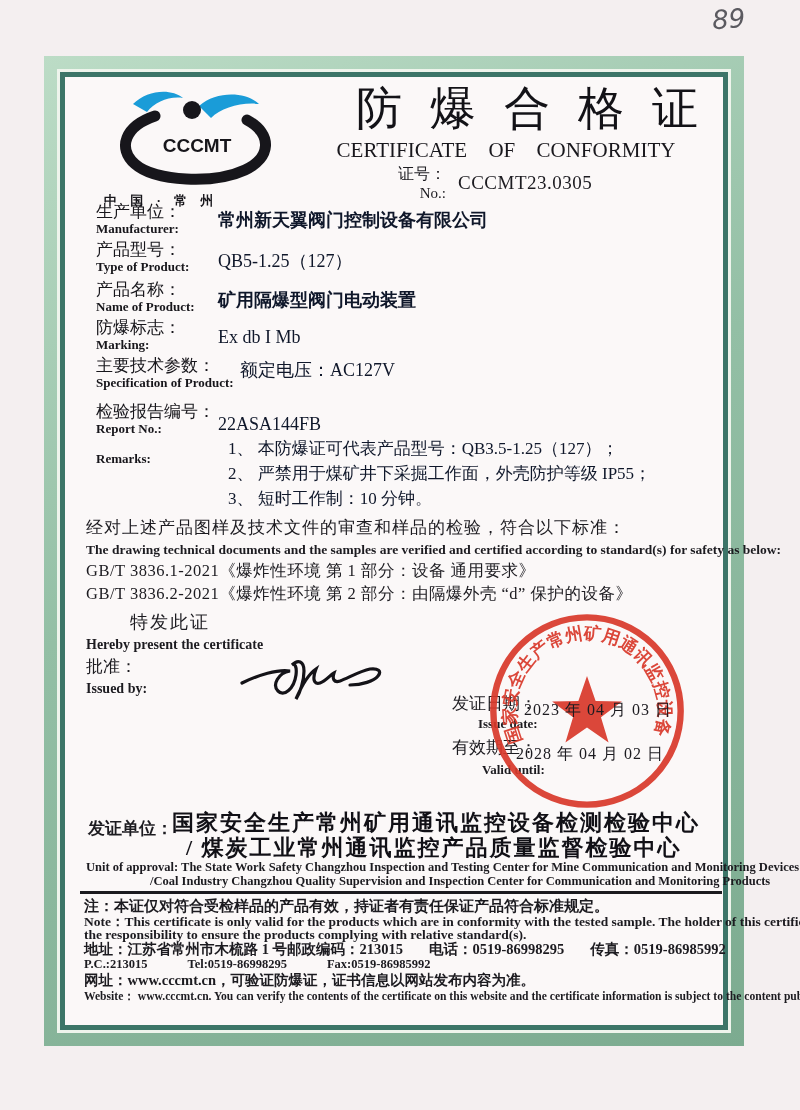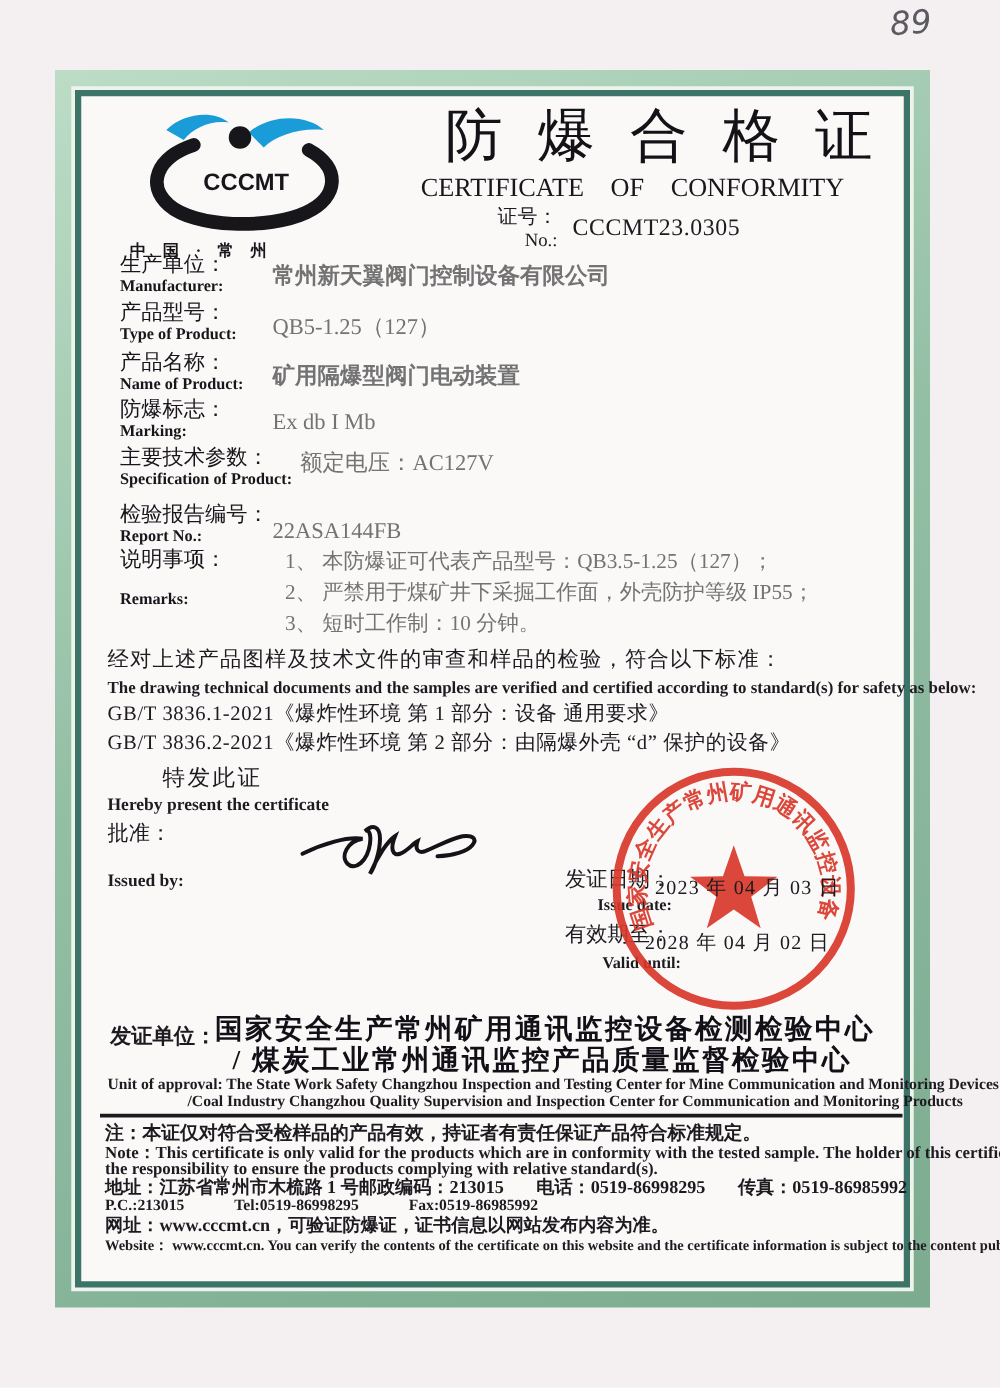--- a/index.html
+++ b/index.html
@@ -41,32 +41,32 @@
   .certno-labels{left:388px;top:164px;text-align:right;width:58px;line-height:1.25;}
   .certno-zh{font-size:16px;}
   .certno-en{font-size:15px;}
   .certno-value{left:458px;top:172px;font-size:19px;letter-spacing:.5px;}
   
   .logo{left:95px;top:82px;}
   .logo-loc{left:104px;top:192px;font-size:13px;font-weight:bold;letter-spacing:5px;color:#17161b;}
   
   .lbl-zh{font-size:17px;color:#17161b;}
   .lbl-en{font-size:13px;font-weight:bold;color:#17161b;}
-  .val{font-size:18px;color:#737373;}
+  .val{font-size:18px;color:#0f172a;}
   .val-b{font-weight:bold;}
   .row-lbl{left:96px;width:200px;line-height:1.15;}
   
   .std-intro-zh{left:86px;top:516px;font-size:17px;letter-spacing:1px;}
   .std-intro-en{left:86px;top:542px;font-size:13.5px;font-weight:bold;}
   .std-line{left:86px;font-size:16.5px;letter-spacing:.5px;}
   
   .present-zh{left:94px;top:610px;font-size:18px;letter-spacing:2px;margin-left:36px;}
   .present-en{left:86px;top:637px;font-size:14px;font-weight:bold;}
   .approve-zh{left:86px;top:655px;font-size:17px;}
-  .issued-by{left:86px;top:681px;font-size:14px;font-weight:bold;margin-top:17px;}
+  .issued-by{left:86px;top:681px;font-size:14px;font-weight:bold;}
   .date-lbl-zh{font-size:17px;}
   .date-lbl-en{font-size:13px;font-weight:bold;}
   .date-val{font-size:16px;letter-spacing:1px;z-index:5;}
   
   .stamp{left:486px;top:610px;width:202px;height:202px;opacity:.92;z-index:4;}
   
   .appr-lbl{left:88px;top:817px;font-size:17px;font-weight:bold;}
   .appr-line1{left:172px;top:808px;font-size:22px;font-weight:bold;letter-spacing:2px;color:#111016;}
   .appr-line2{left:186px;top:833px;font-size:22px;font-weight:bold;letter-spacing:2px;color:#111016;}
   .appr-en1{left:86px;top:860px;font-size:12.5px;font-weight:bold;white-space:nowrap;}
@@ -140,21 +140,20 @@
 </div>
 <div class="abs val" style="left:240px;top:358px">额定电压：AC127V</div>
 
 <div class="abs row-lbl" style="top:402px">
   <div class="lbl-zh">检验报告编号：</div>
   <div class="lbl-en">Report No.:</div>
 </div>
 <div class="abs val" style="left:218px;top:414px">22ASA144FB</div>
 
 <div class="abs row-lbl" style="top:438px">
-  <div class="lbl-zh">说明事项：</div>
   <div class="lbl-en" style="margin-top:14px">Remarks:</div>
 </div>
 <div class="abs val" style="left:228px;top:437px;font-size:17px">1、 本防爆证可代表产品型号：QB3.5-1.25（127）；</div>
 <div class="abs val" style="left:228px;top:462px;font-size:17px">2、 严禁用于煤矿井下采掘工作面，外壳防护等级 IP55；</div>
 <div class="abs val" style="left:228px;top:487px;font-size:17px">3、 短时工作制：10 分钟。</div>
 
 <div class="abs std-intro-zh">经对上述产品图样及技术文件的审查和样品的检验，符合以下标准：</div>
 <div class="abs std-intro-en">The drawing technical documents and the samples are verified and certified according to standard(s) for safety as below:</div>
 <div class="abs std-line" style="top:560px">GB/T 3836.1-2021《爆炸性环境 第 1 部分：设备 通用要求》</div>
 <div class="abs std-line" style="top:583px">GB/T 3836.2-2021《爆炸性环境 第 2 部分：由隔爆外壳 “d” 保护的设备》</div>

